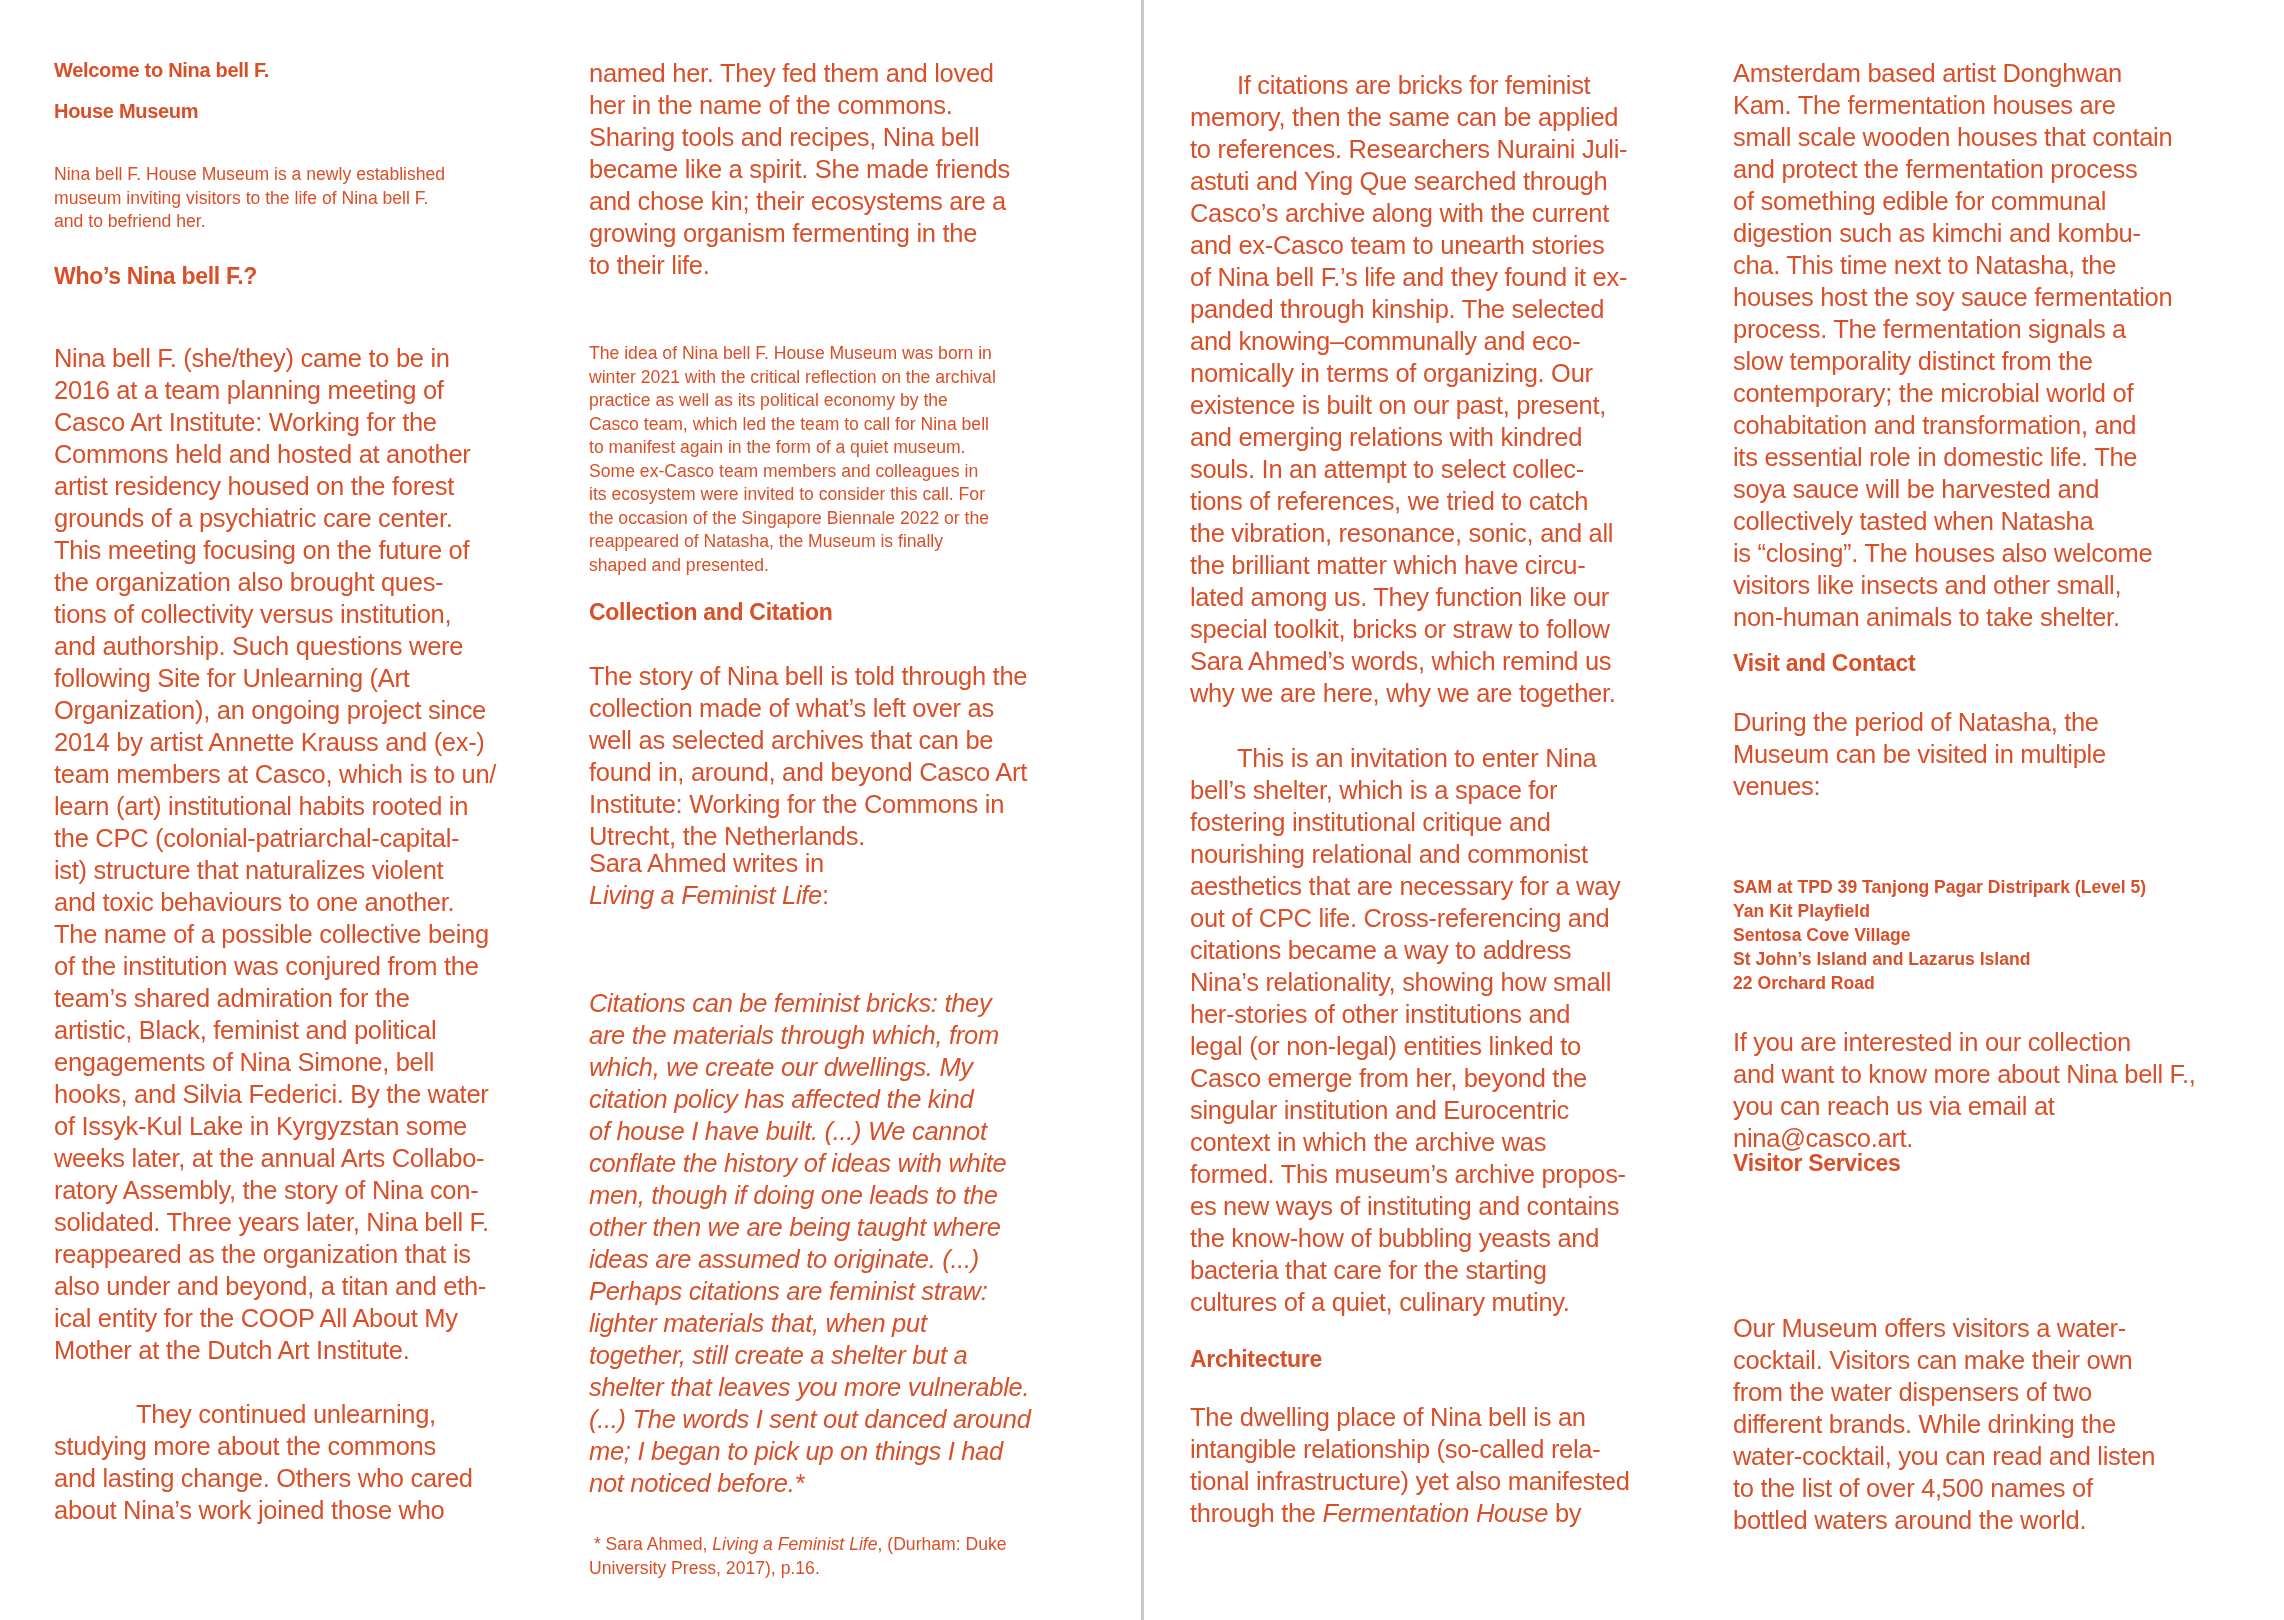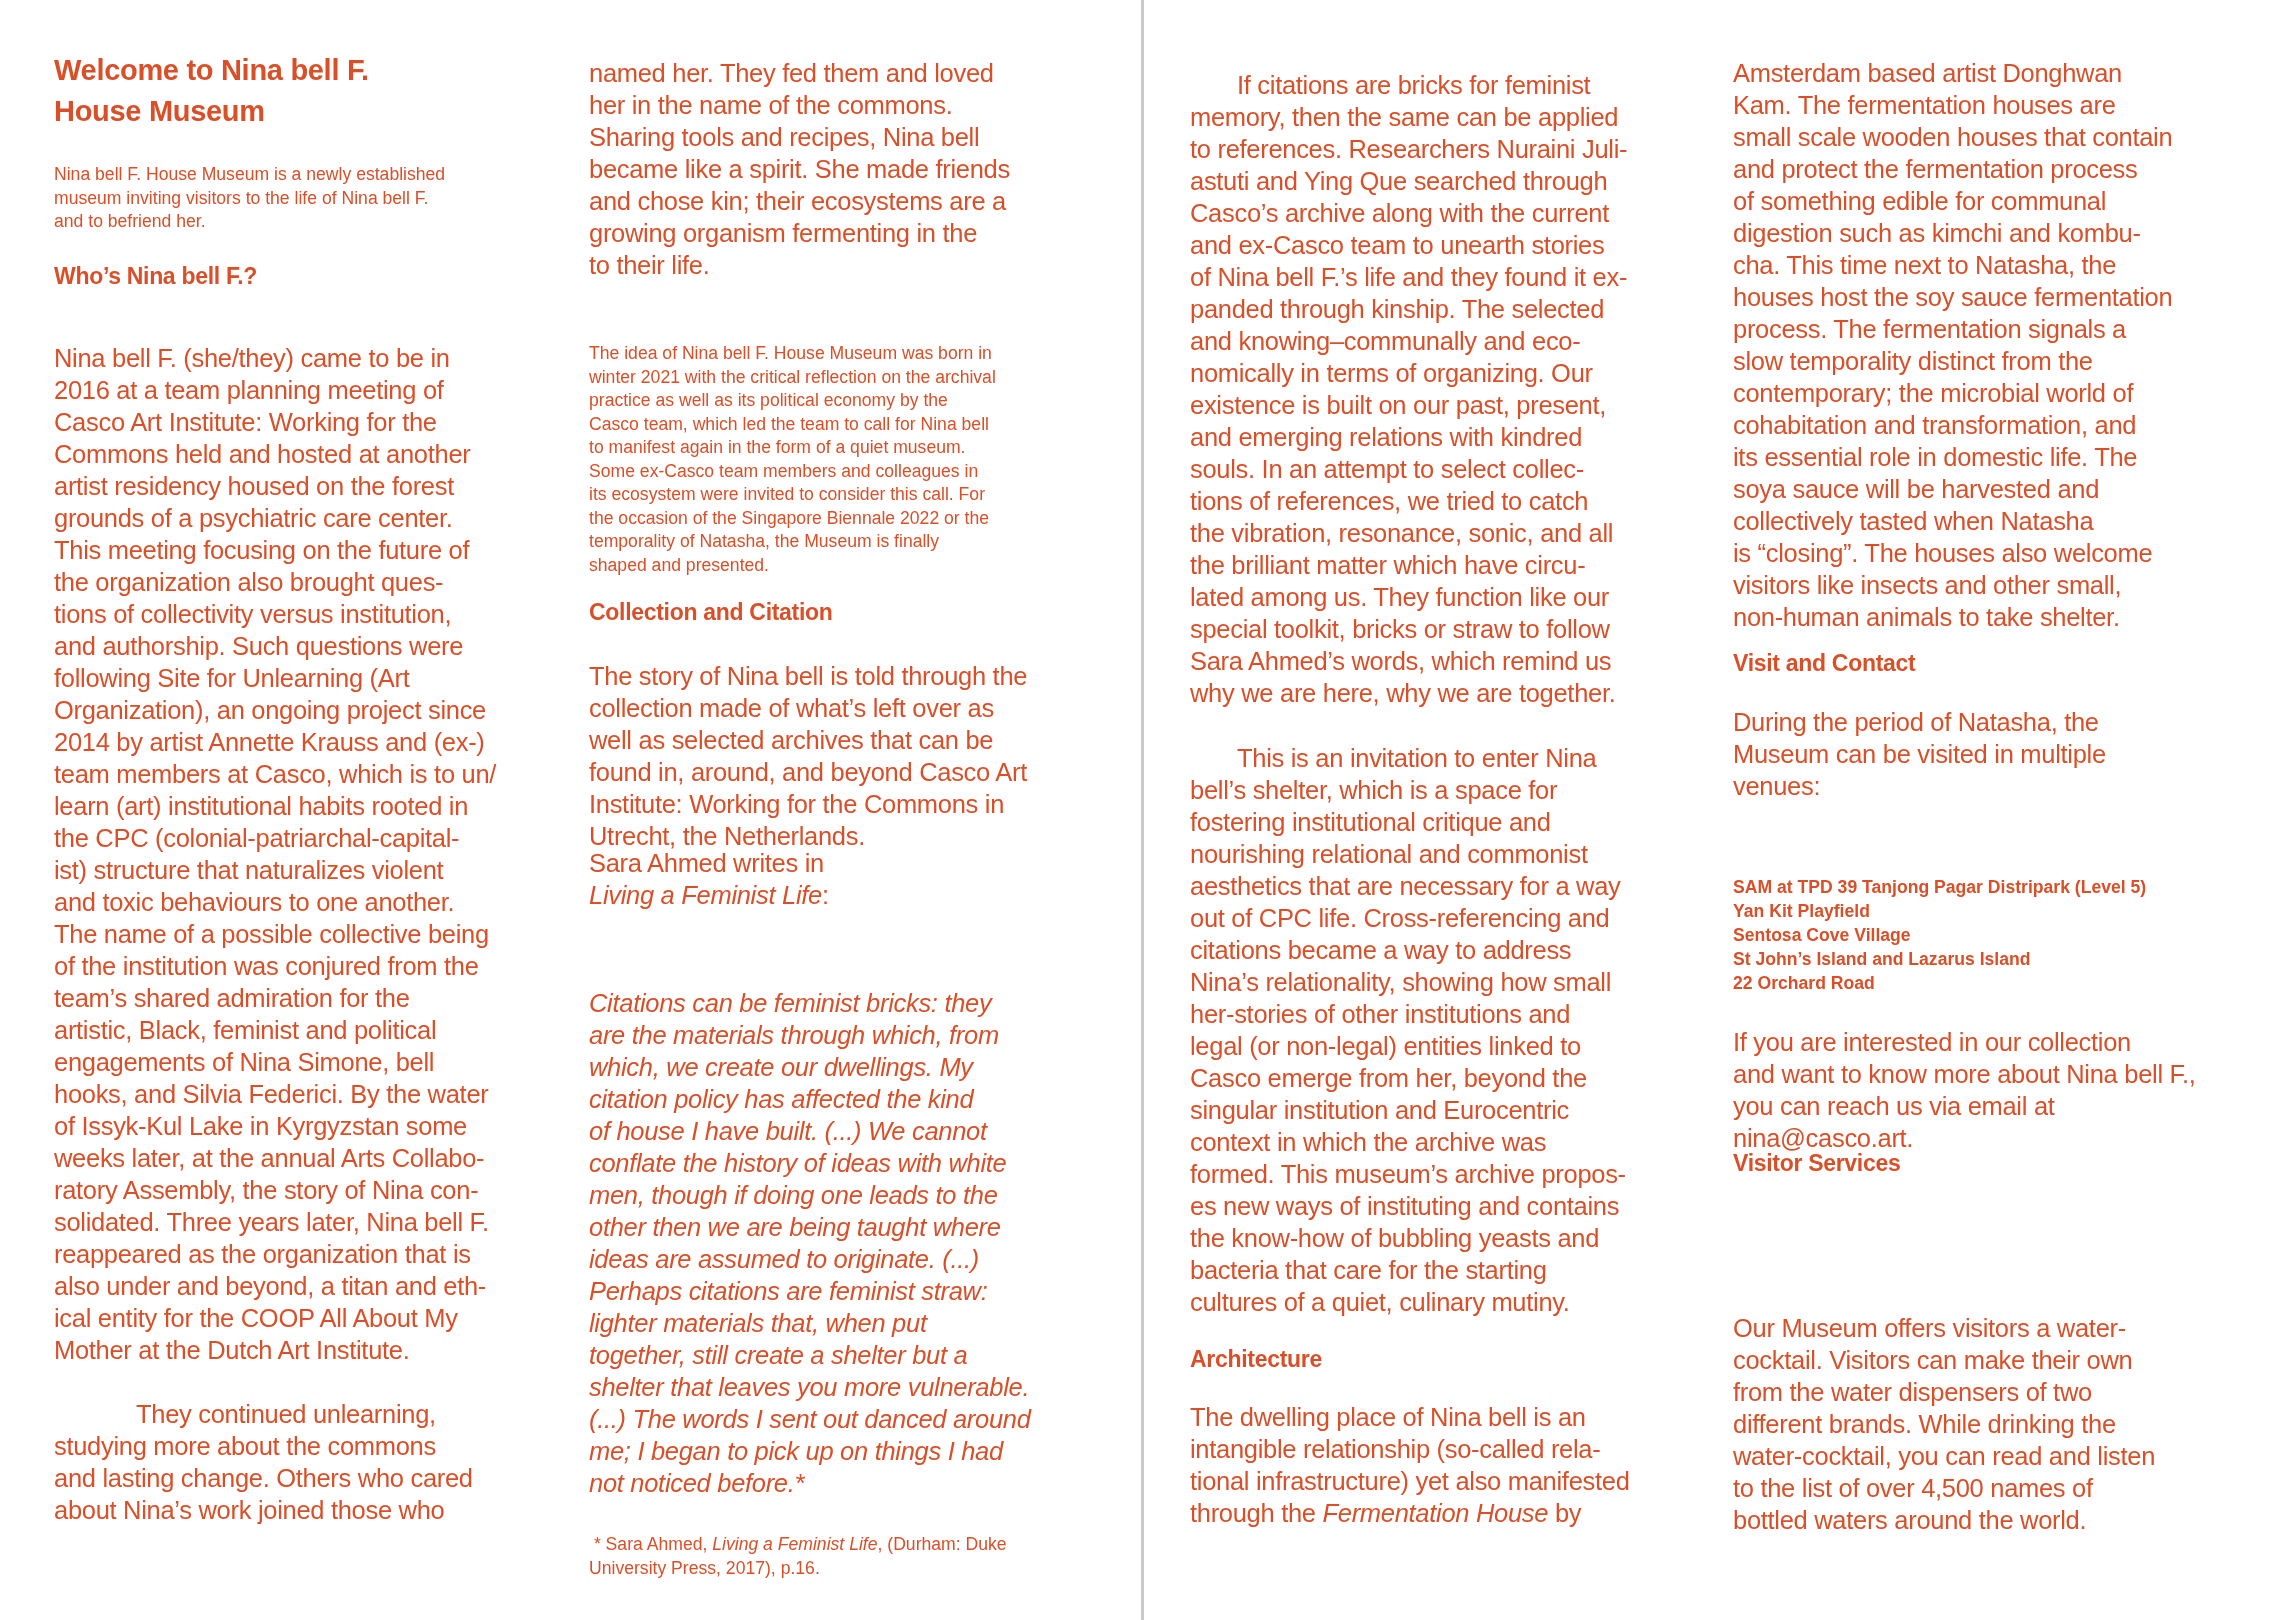--- a/index.html
+++ b/index.html
@@ -14,21 +14,21 @@
   .divider{
     position:absolute;top:0;bottom:0;width:2.6px;background:#C9C9C9;
   }
   .col{position:absolute;top:0;height:100%;width:542px;}
   #col1{left:54px;}
   #col2{left:589px;}
   #col3{left:1190px;}
   #col4{left:1733px;}
   .blk{position:absolute;left:0;right:0;}
   .ln{white-space:pre;}
-  .title{font-size:29px;line-height:41px;font-weight:700;letter-spacing:-0.3px;}
+  .title{font-size:20px;line-height:41px;font-weight:700;letter-spacing:-0.3px;}
   .body{font-size:25.5px;line-height:32px;font-weight:500;letter-spacing:-0.3px;}
   .heading{font-size:23px;line-height:32px;font-weight:700;letter-spacing:-0.3px;}
   .small{font-size:17.6px;line-height:23.5px;font-weight:500;}
   .small-bold{font-size:17.6px;line-height:24px;font-weight:700;}
   .quote .ln{font-style:italic;}
   .it{font-style:italic;}
   .ind72 .ln:first-child{text-indent:47px;margin-top:12px;}
   .ind125 .ln:first-child{text-indent:82px;}
 </style>
 </head>
@@ -103,21 +103,21 @@
       </div>
     <div class="blk small" style="top:342px;">
         <div class="ln">The idea of Nina bell F. House Museum was born in</div>
         <div class="ln">winter 2021 with the critical reflection on the archival</div>
         <div class="ln">practice as well as its political economy by the</div>
         <div class="ln">Casco team, which led the team to call for Nina bell</div>
         <div class="ln">to manifest again in the form of a quiet museum.</div>
         <div class="ln">Some ex-Casco team members and colleagues in</div>
         <div class="ln">its ecosystem were invited to consider this call. For</div>
         <div class="ln">the occasion of the Singapore Biennale 2022 or the</div>
-        <div class="ln">temporality of Natasha, the Museum is finally</div>
+        <div class="ln">reappeared of Natasha, the Museum is finally</div>
         <div class="ln">shaped and presented.</div>
       </div>
     <div class="blk heading" style="top:596px;">Collection and Citation</div>
     <div class="blk body" style="top:660px;">
         <div class="ln">The story of Nina bell is told through the</div>
         <div class="ln">collection made of what’s left over as</div>
         <div class="ln">well as selected archives that can be</div>
         <div class="ln">found in, around, and beyond Casco Art</div>
         <div class="ln">Institute: Working for the Commons in</div>
         <div class="ln">Utrecht, the Netherlands.</div>

